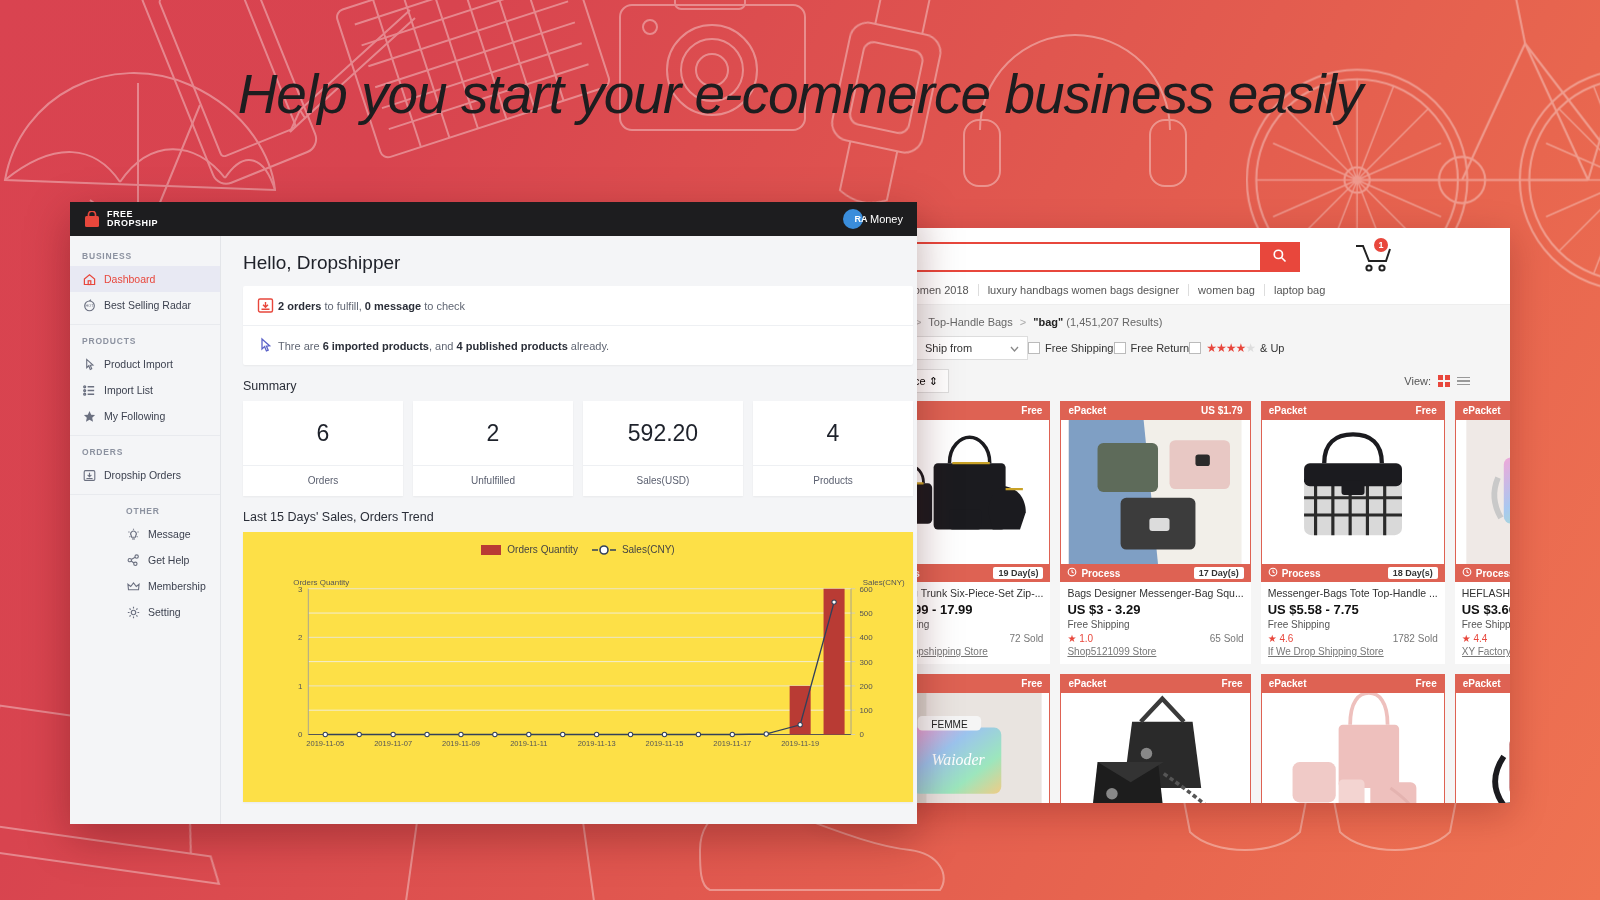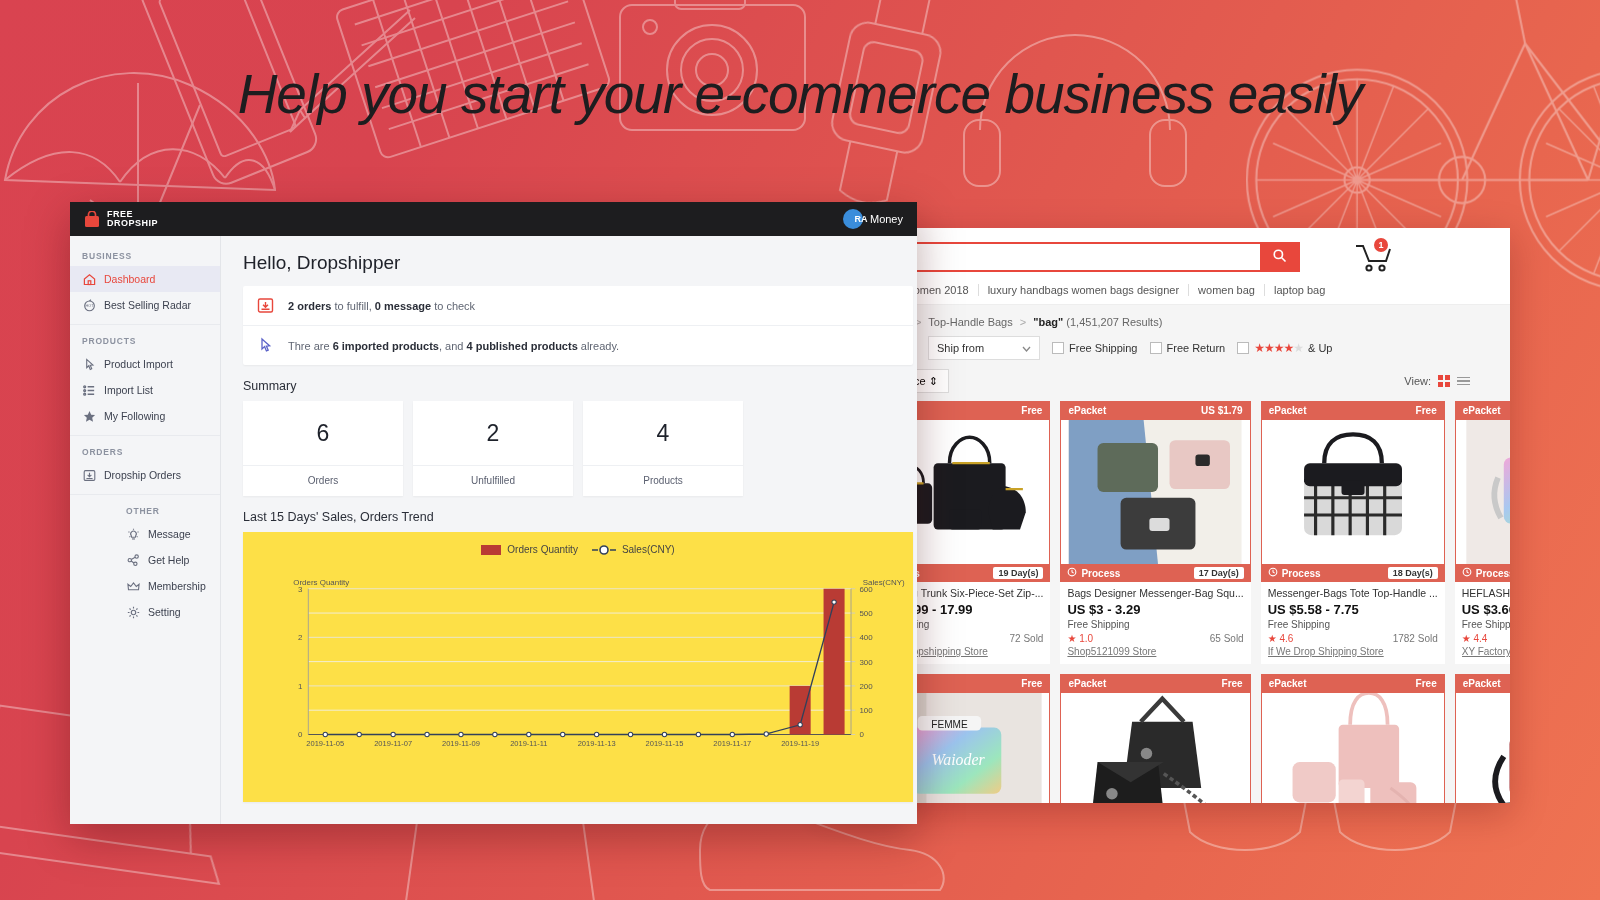--- a/index.html
+++ b/index.html
@@ -53,21 +53,21 @@
     border-bottom: 1px solid #eee;
   }
   .hot-words span { padding: 0 9px; border-right: 1px solid #ddd; }
   .hot-words span:last-child { border-right: none; }
 
   .store-body { background: #f5f5f5; padding: 9px 40px 0 40px; height: 100%; }
   .breadcrumb { font-size: 11px; color: #666; padding: 2px 0 8px 0; }
   .breadcrumb b { color: #222; }
   .breadcrumb .sep { color: #aaa; padding: 0 4px; }
 
-  .filter-row { display: flex; align-items: center; gap: 12px; font-size: 11px; color: #333; text-align: right; }
+  .filter-row { display: flex; align-items: center; font-size: 11px; color: #333; text-align: right; }
   .price-boxes { display: flex; }
   .price-boxes i { display: block; width: 28px; height: 22px; background: #fff; border: 1px solid #ddd; }
   .price-boxes i + i { border-left: none; }
   .select-box {
     width: 112px; height: 24px; background: #fff; border: 1px solid #ddd;
     display: flex; align-items: center; justify-content: space-between;
     padding: 0 8px; font-size: 11px; color: #333;
   }
   .chk { display: flex; align-items: center; gap: 5px; }
   .chk i { width: 12px; height: 12px; border: 1px solid #bbb; background: #fff; display: block; }
@@ -145,21 +145,21 @@
   }
   .side-item.active { background: #e8e9f3; color: #e8473c; font-weight: normal; }
   .side-ico { width: 14px; height: 14px; display: flex; align-items: center; justify-content: center; flex: 0 0 auto; }
   .side-ico svg { width: 13px; height: 13px; }
 
   .main { flex: 1; padding: 16px 4px 0 22px; overflow: hidden; }
   .greet { font-size: 19px; color: #20232b; font-weight: normal; }
   .today { font-size: 11px; color: #5b6070; margin-top: 7px; }
 
   .notice-card { background: #fff; border-radius: 2px; margin-top: 12px; box-shadow: 0 1px 2px rgba(0,0,0,.05); }
-  .notice-row { display: flex; align-items: center; gap: 14px; padding: 11px 14px; font-size: 11px; color: #606673; }
+  .notice-row { display: flex; align-items: center; gap: 4px; padding: 11px 14px; font-size: 11px; color: #606673; }
   .notice-row + .notice-row { border-top: 1px solid #eef0f3; }
   .notice-row b { color: #2a2e38; }
   .notice-ico { width: 17px; height: 17px; flex: 0 0 auto; }
 
   .sec-title { font-size: 12.5px; color: #2a2e38; margin: 14px 0 8px 0; }
 
   .summary-grid { display: grid; grid-template-columns: repeat(4, 1fr); gap: 10px; }
   .sum-card { background: #fff; box-shadow: 0 1px 2px rgba(0,0,0,.05); }
   .sum-val { font-size: 23px; color: #1e222b; text-align: center; padding: 19px 0 18px 0; font-weight: normal; }
   .sum-lbl { font-size: 10px; color: #5b6070; text-align: center; padding: 9px 0 10px 0; border-top: 1px solid #eef0f3; }
@@ -800,20 +800,24 @@
 
       <div class="sec-title">Summary</div>
       <div class="summary-grid" id="summary-grid">
           <div class="sum-card">
             <div class="sum-val">6</div>
             <div class="sum-lbl">Orders</div>
           </div>
           <div class="sum-card">
             <div class="sum-val">2</div>
             <div class="sum-lbl">Unfulfilled</div>
+          </div>
+          <div class="sum-card">
+            <div class="sum-val">592.20</div>
+            <div class="sum-lbl">Sales(USD)</div>
           </div>
           <div class="sum-card">
             <div class="sum-val">4</div>
             <div class="sum-lbl">Products</div>
           </div>
         </div>
 
       <div class="sec-title">Last 15 Days' Sales, Orders Trend</div>
       <div class="chart-card">
         <div class="legend">

